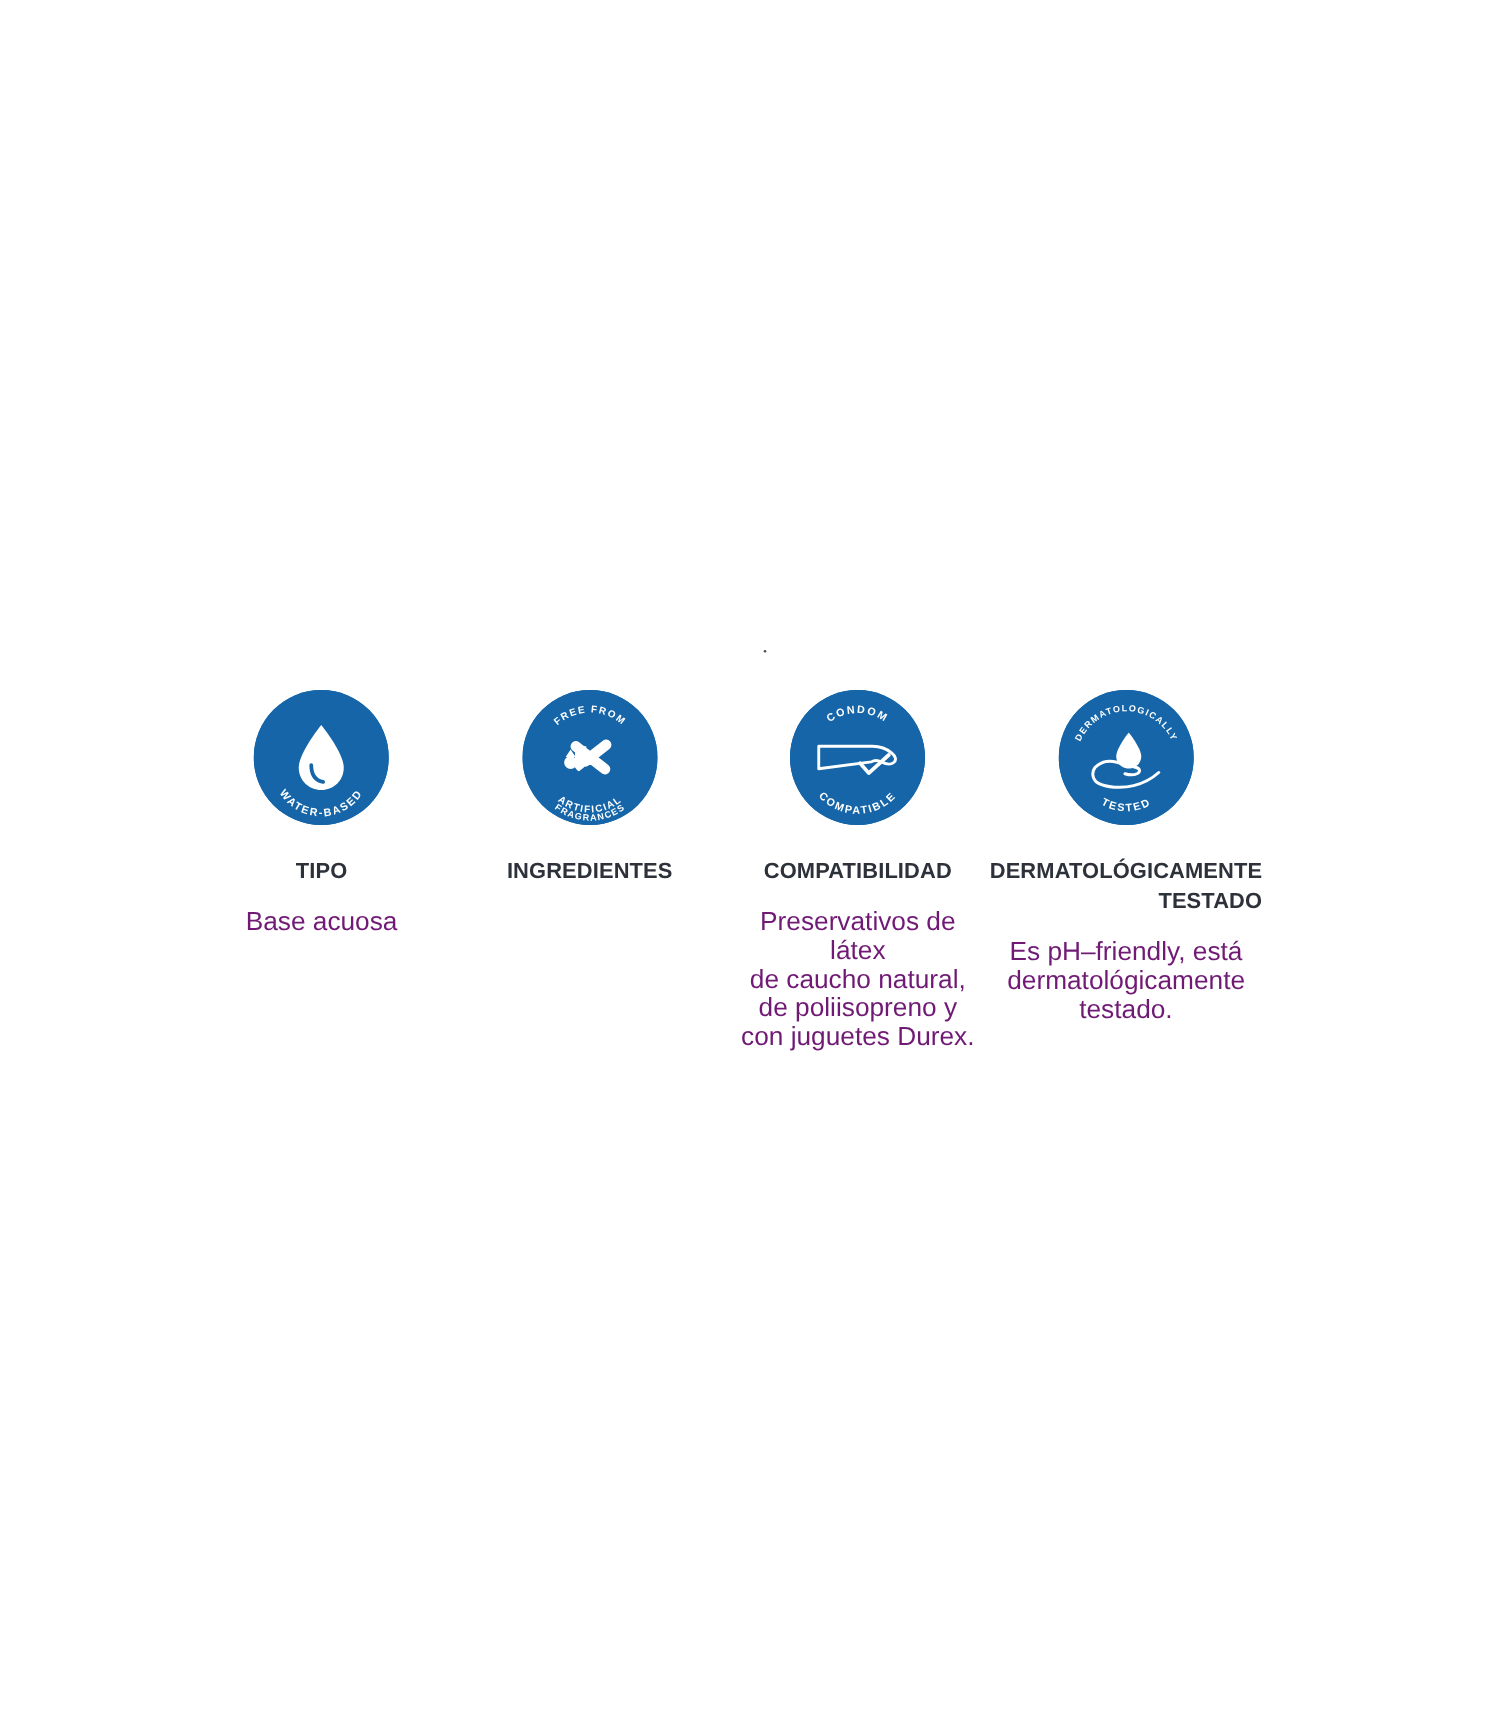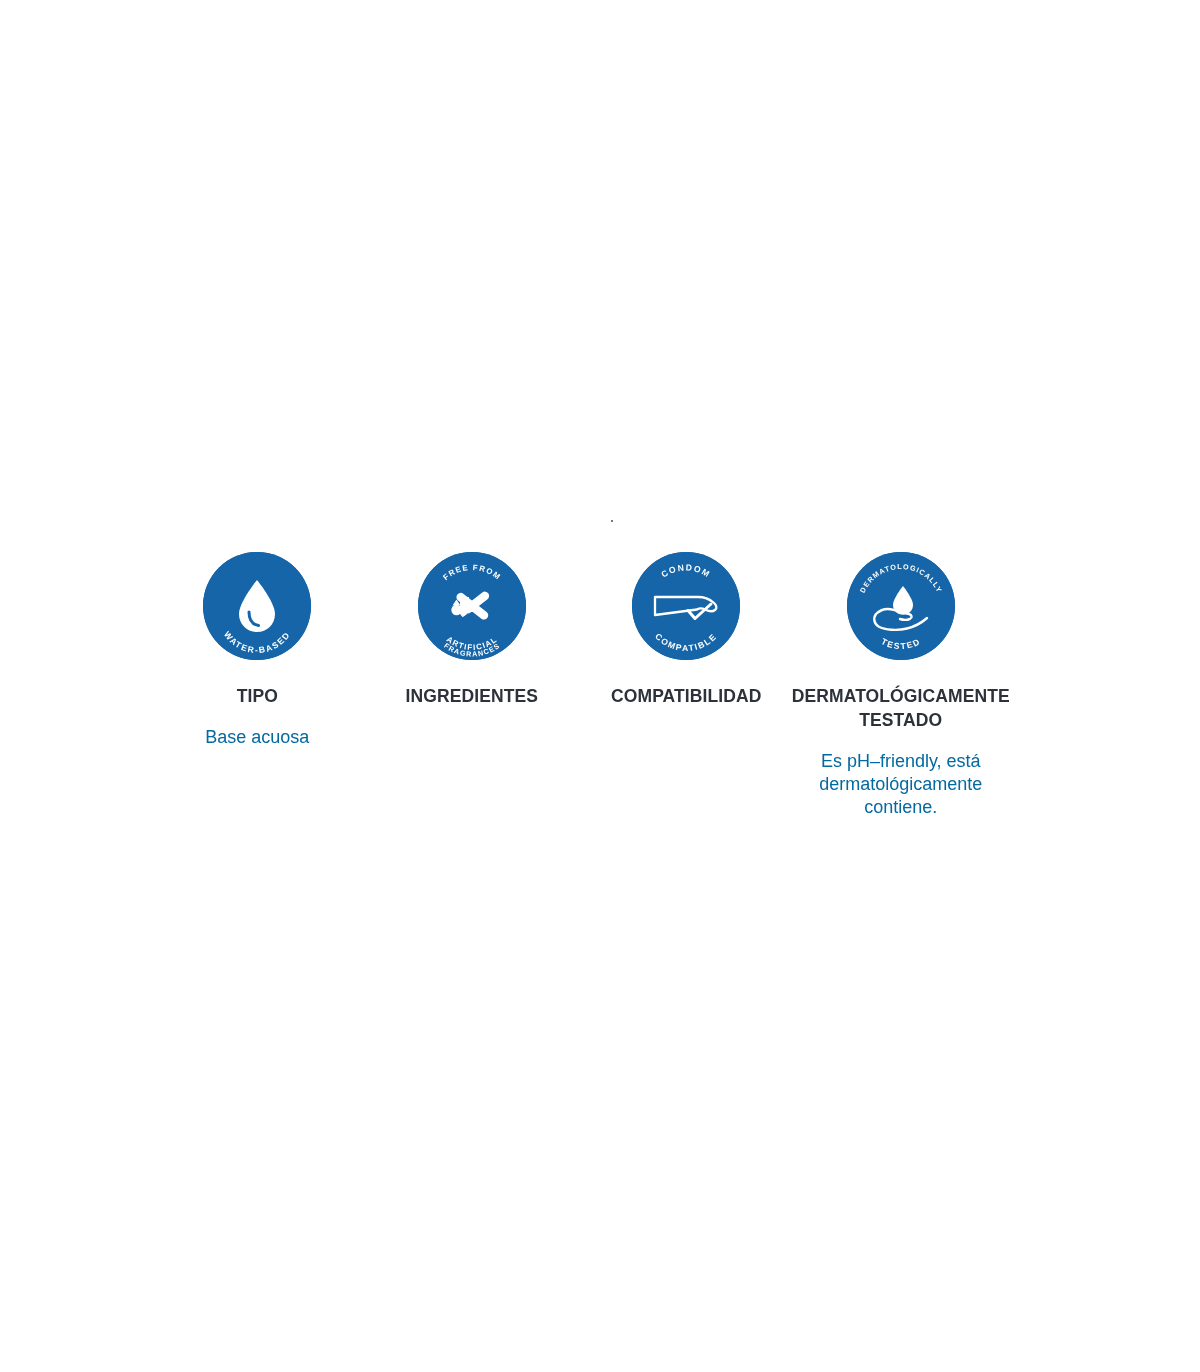--- a/index.html
+++ b/index.html
@@ -75,33 +75,33 @@
     font-size: 17.5px;
     line-height: 24px;
     letter-spacing: 0.1px;
     color: #2c313a;
     font-weight: 700;
     max-width: 230px;
   }
 
   .feature-body {
     margin-top: 18px;
-    font-size: 18px;
+    font-size: 21px;
     line-height: 23px;
-    color: #0369a1;
+    color: #701a75;
     font-weight: 400;
     max-width: 200px;
     white-space: pre-line;
   }
 
   
   .feature.col-1 .feature-body { max-width: 190px; }
   .feature.col-2 .feature-body { max-width: 190px; }
   .feature.col-3 .feature-body { max-width: 200px; }
-  .feature.col-4 .feature-title { max-width: 250px; }
+  .feature.col-4 .feature-title { max-width: 250px; text-align: right; }
   .feature.col-4 .feature-body { max-width: 190px; }
 
   .arc-text {
     font-family: "Liberation Sans", sans-serif;
     font-size: 8.6px;
     font-weight: 700;
     letter-spacing: 1.5px;
     fill: #ffffff;
   }
   .arc-text.sm {
@@ -197,20 +197,24 @@
           </defs>
           <text class="arc-text">
             <textPath href="#arcTop3" startOffset="50%" text-anchor="middle">CONDOM</textPath>
           </text>
           <text class="arc-text">
             <textPath href="#arcBot3" startOffset="50%" text-anchor="middle">COMPATIBLE</textPath>
           </text>
         </svg>
       </div>
       <div class="feature-title">COMPATIBILIDAD</div>
+      <div class="feature-body">Preservativos de látex
+de caucho natural,
+de poliisopreno y
+con juguetes Durex.</div>
     </div>
 
     <div class="feature col-4">
       <div class="badge">
         <svg viewBox="0 0 108 108" xmlns="http://www.w3.org/2000/svg" aria-hidden="true">
           <circle cx="54" cy="54" r="54" fill="#1565a8"></circle>
 
           <path d="M56 34 C56 34 66 46.5 66 53 C66 58.7 61.5 62.8 56 62.8 C50.5 62.8 46 58.7 46 53
                    C46 46.5 56 34 56 34 Z" fill="#ffffff"></path>
 
@@ -226,17 +230,17 @@
             <textPath href="#arcTop4" startOffset="50%" text-anchor="middle">DERMATOLOGICALLY</textPath>
           </text>
           <text class="arc-text">
             <textPath href="#arcBot4" startOffset="50%" text-anchor="middle">TESTED</textPath>
           </text>
         </svg>
       </div>
       <div class="feature-title">DERMATOLÓGICAMENTE TESTADO</div>
       <div class="feature-body">Es pH–friendly, está
 dermatológicamente
-contiene.</div>
+testado.</div>
     </div>
 
   </div>
 </div>
 
 </body></html>

